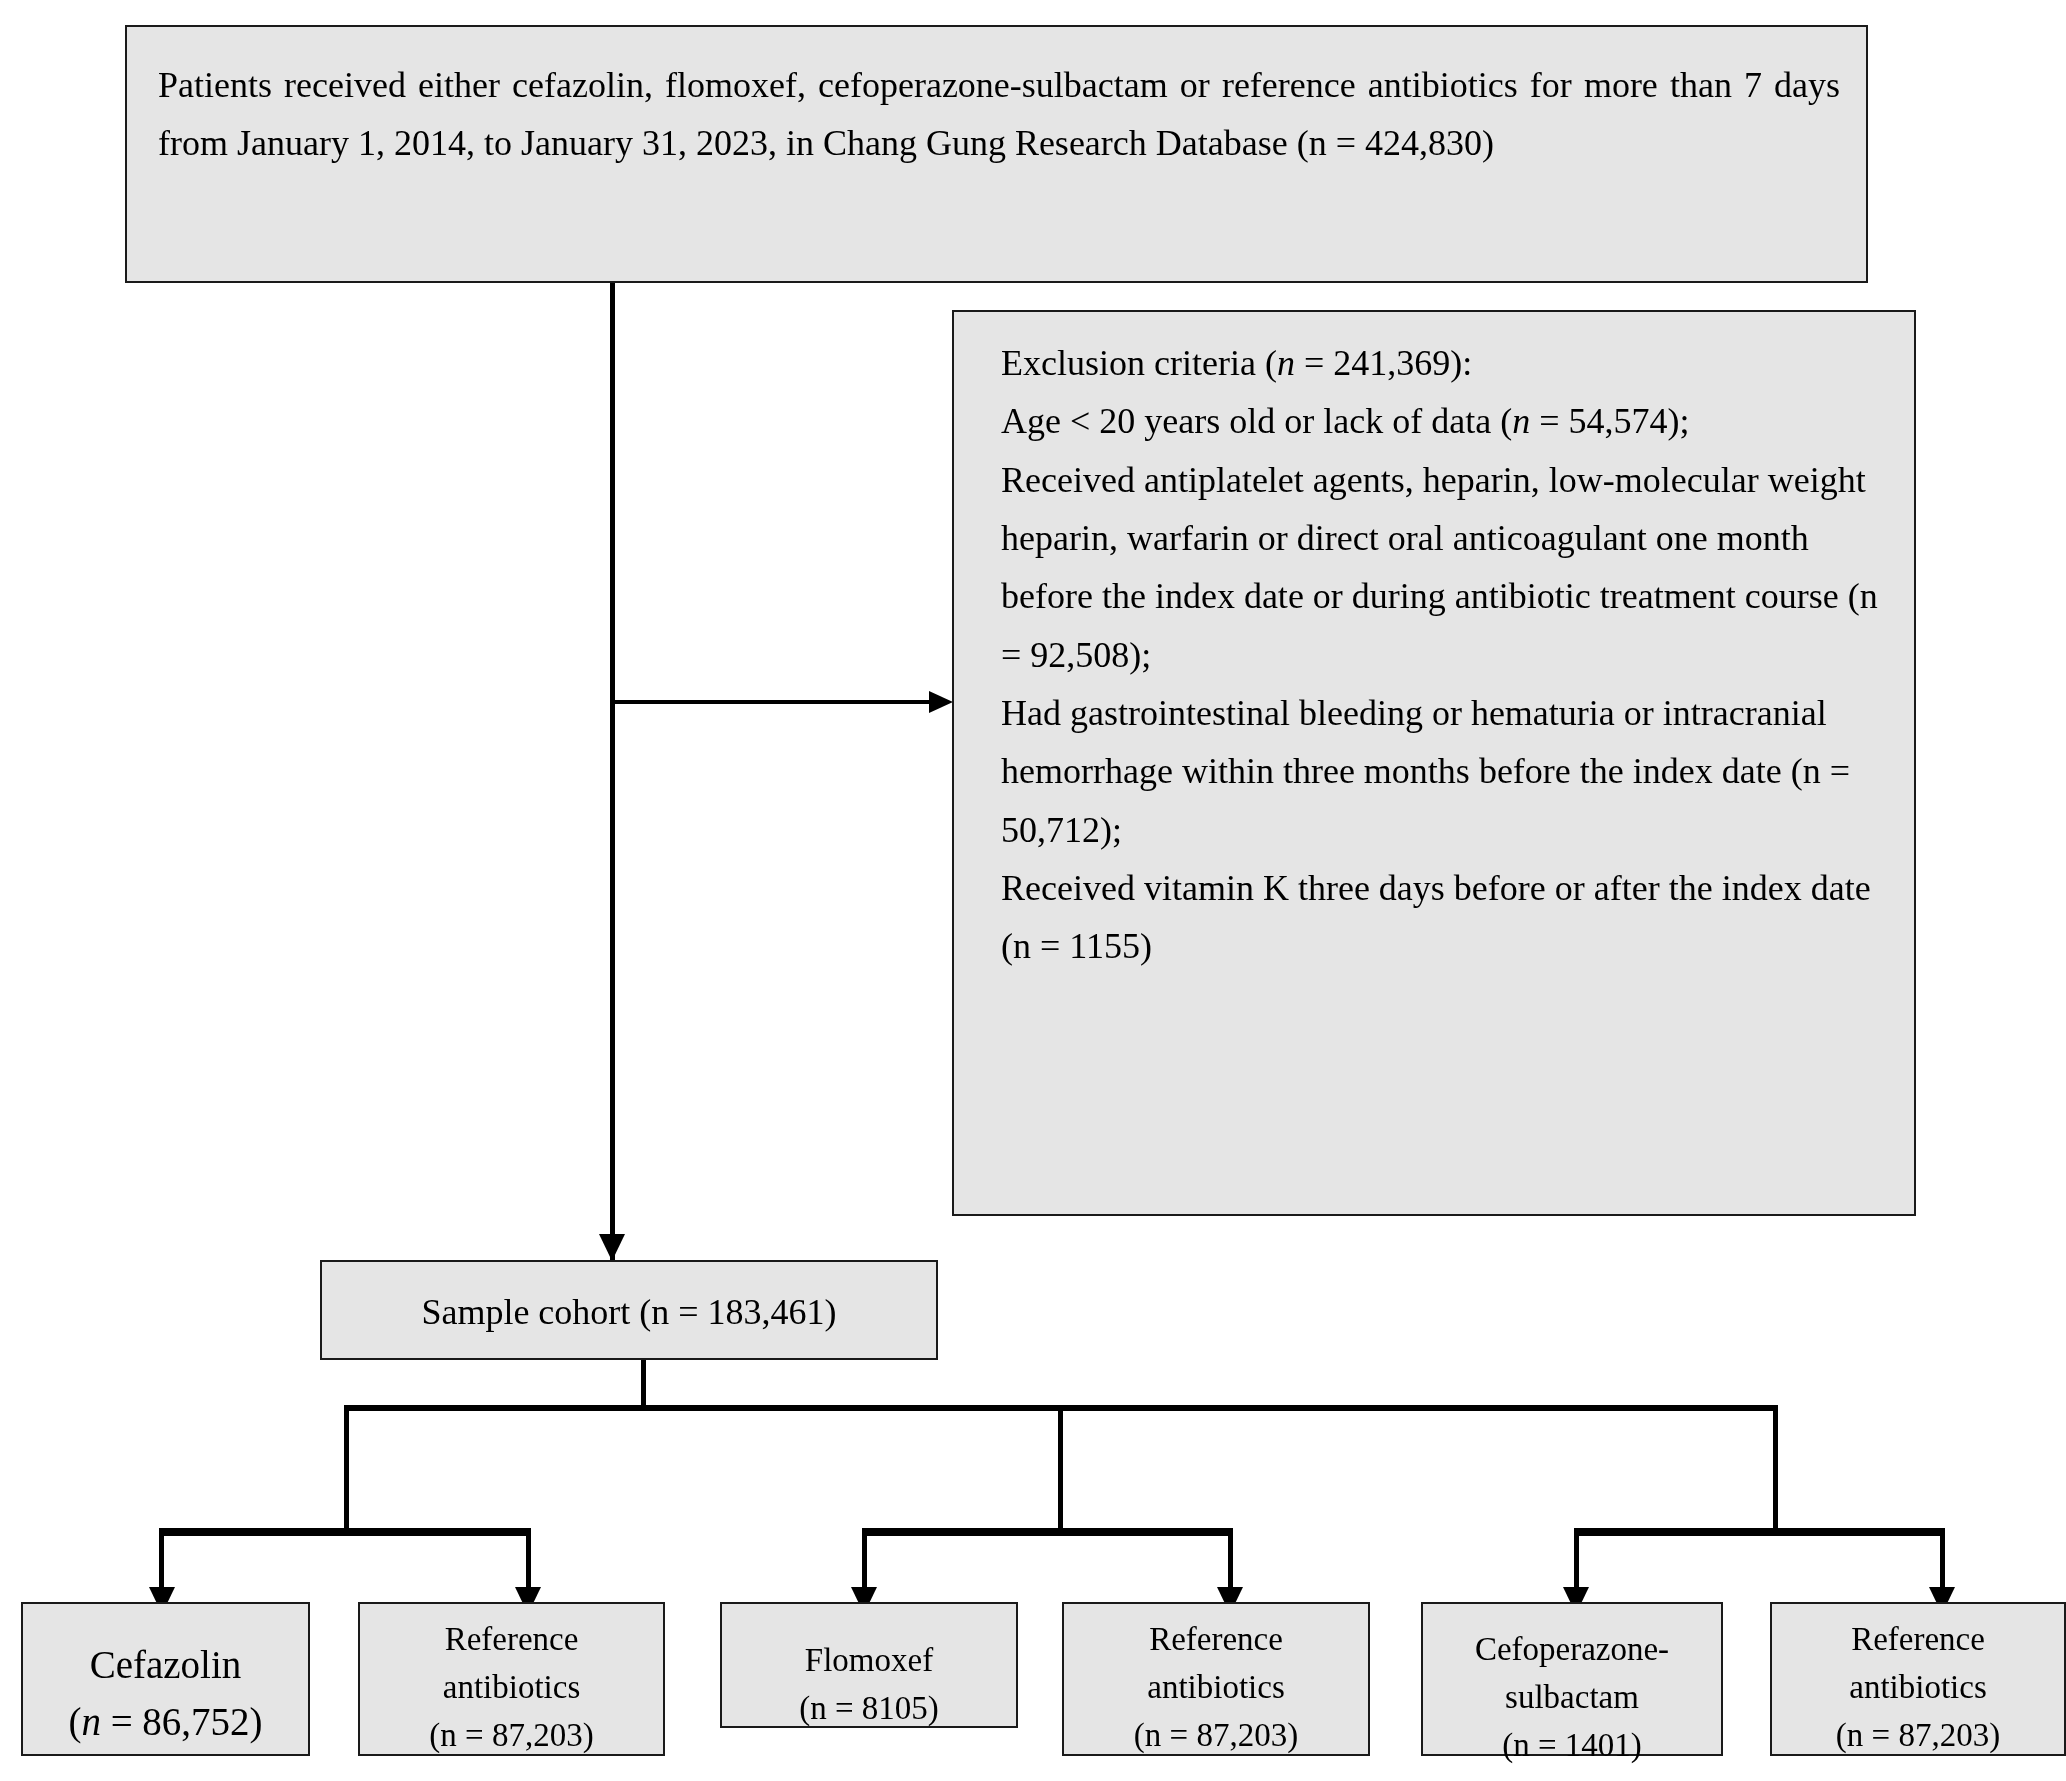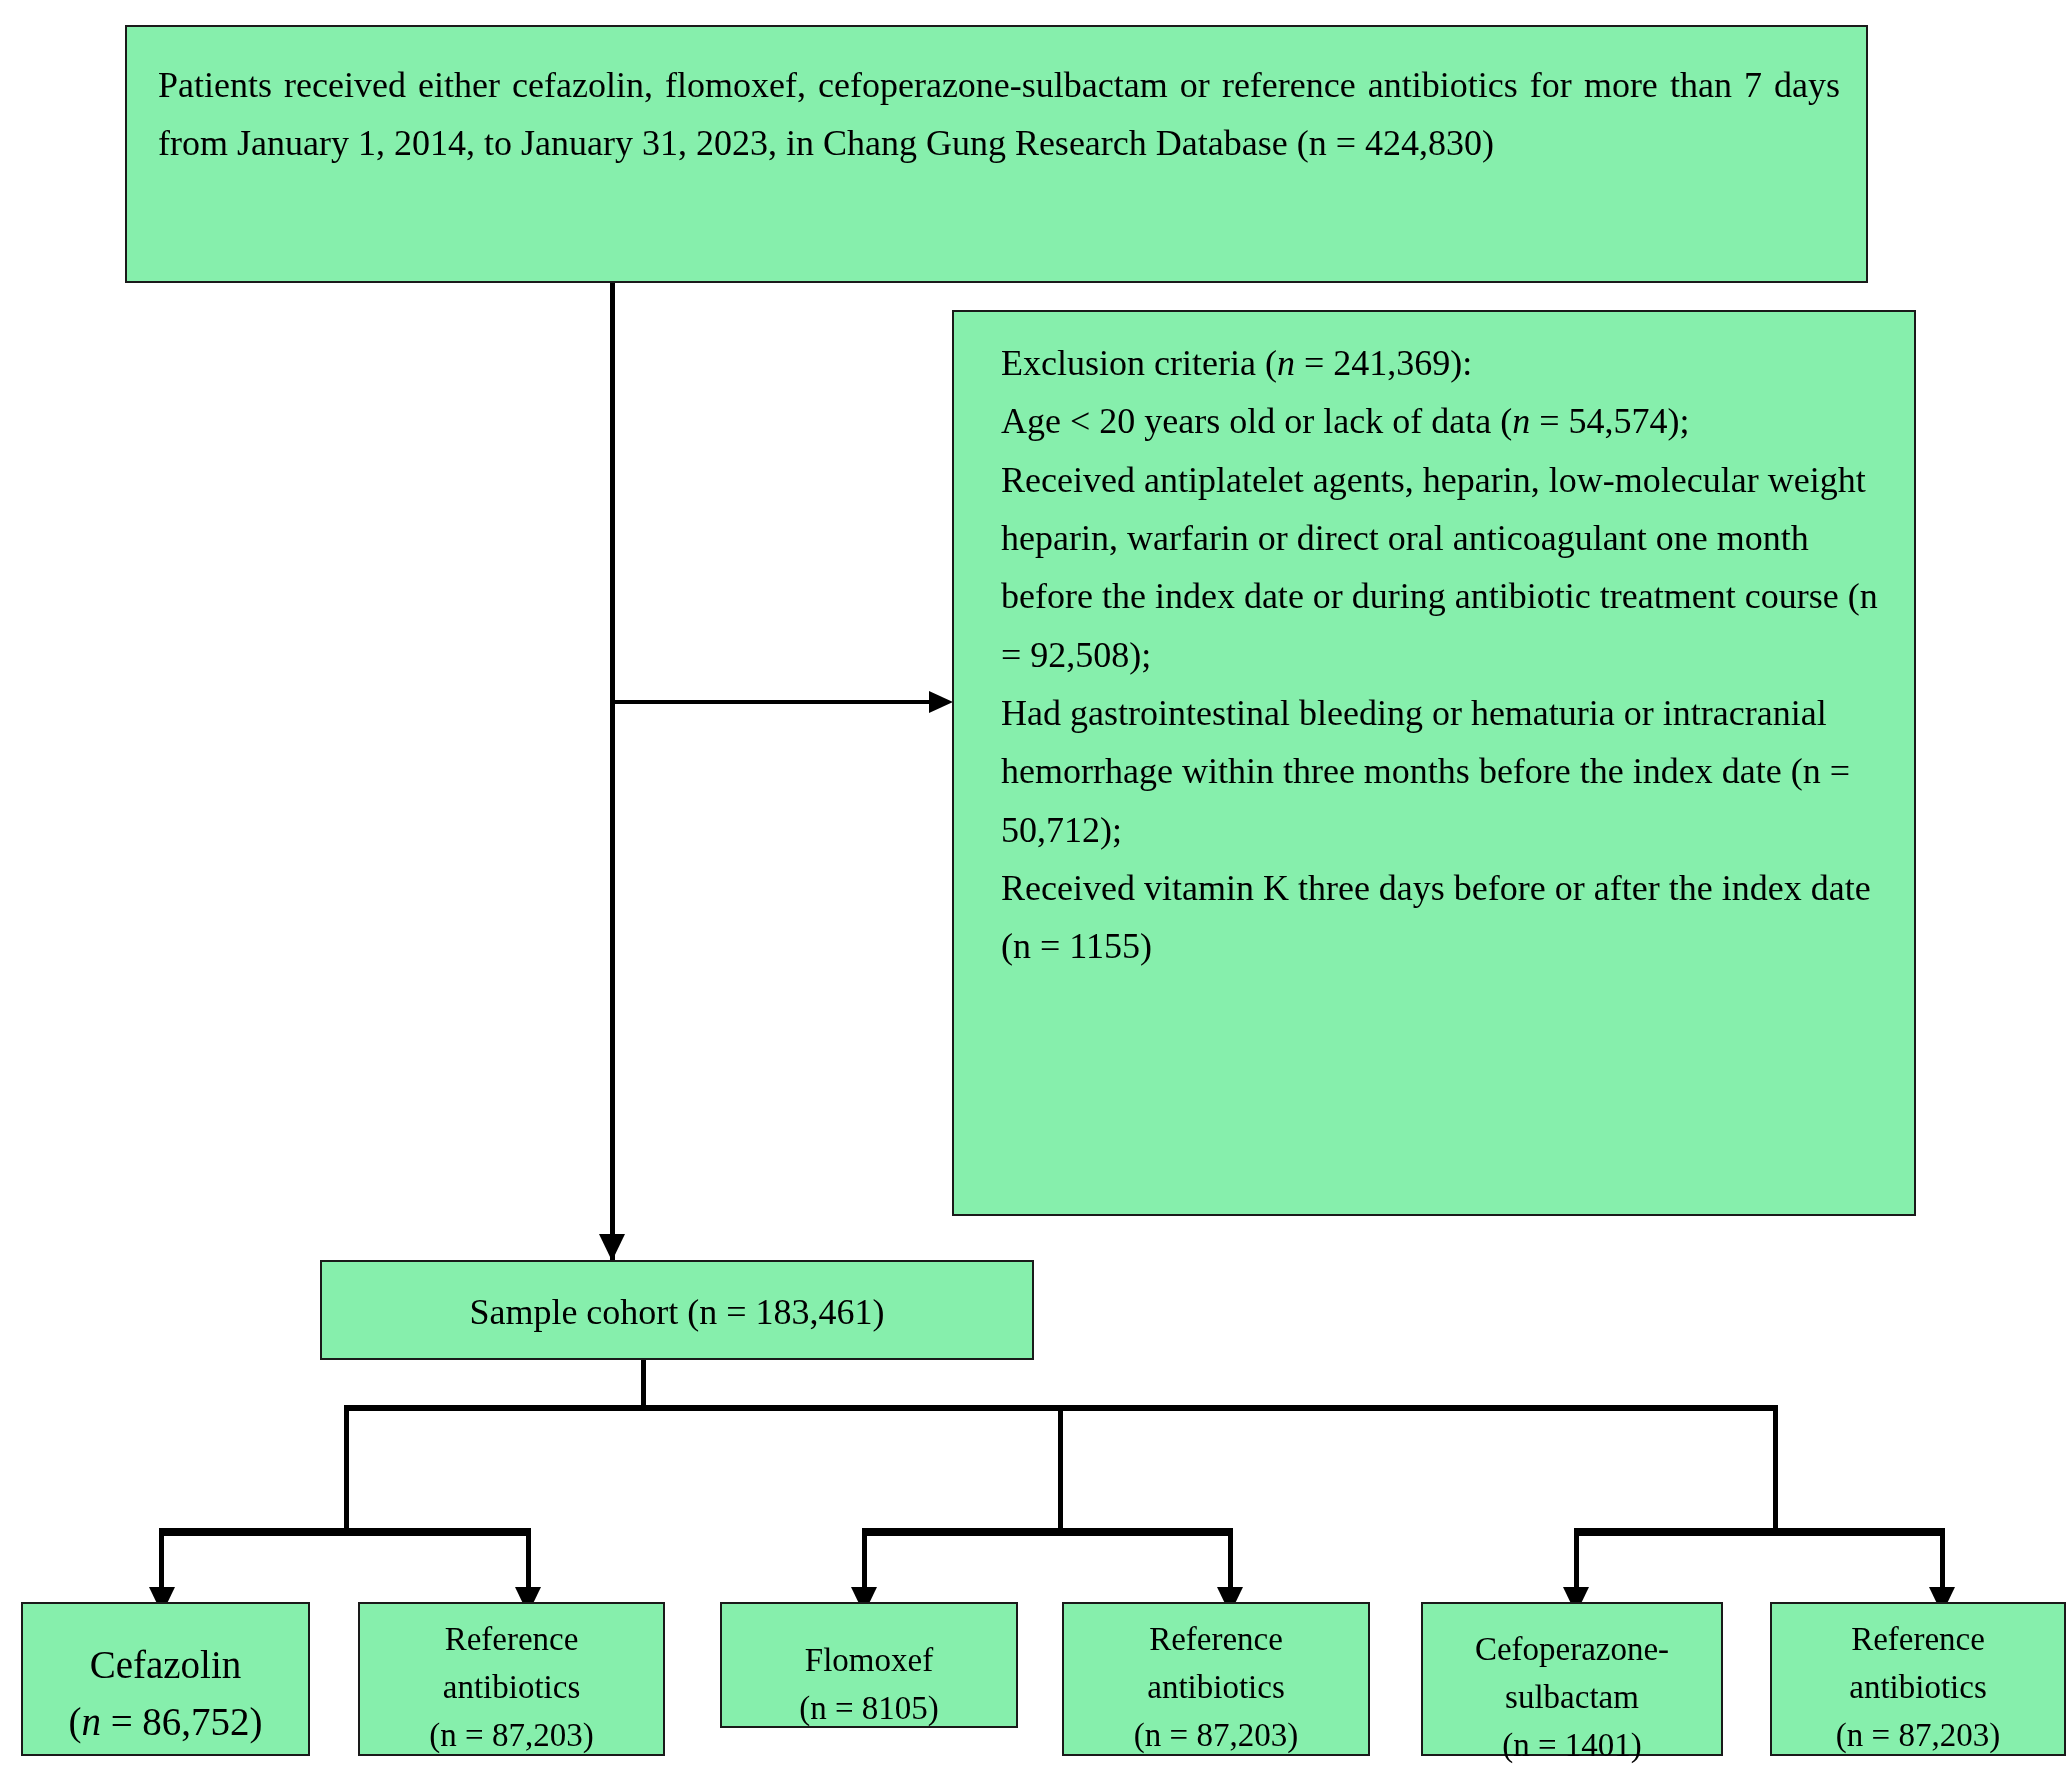--- a/index.html
+++ b/index.html
@@ -12,21 +12,21 @@
     position:relative;
     width:2066px;
     height:1781px;
     background:#ffffff;
     overflow:hidden;
   }
   .box{
     position:absolute;
     box-sizing:border-box;
     border:2px solid #1a1a1a;
-    background:#86efac;
+    background:#e5e5e5;
   }
   .boxtext{
     font-size:36px;
     line-height:1.62;
     color:#000;
   }
   .just{ text-align:justify; text-align-last:left; }
   .center{ text-align:center; }
   em.it{ font-style:italic; }
 
@@ -70,21 +70,21 @@
       <div><span id="exHeading">Exclusion criteria (<em class="it">n</em> = 241,369):</span></div>
       <div id="exList">
           <div>Age &lt; 20 years old or lack of data (<em class="it">n</em> = 54,574);</div>
           <div>Received antiplatelet agents, heparin, low-molecular weight heparin, warfarin or direct oral anticoagulant one month before the index date or during antibiotic treatment course (<span>n</span> = 92,508);</div>
           <div>Had gastrointestinal bleeding or hematuria or intracranial hemorrhage within three months before the index date (<span>n</span> = 50,712);</div>
           <div>Received vitamin K three days before or after the index date (<span>n</span> = 1155)</div>
         </div>
     </div>
   </div>
 
-  <div class="box" style="left:320px; top:1260px; width:714px; height:100px;">
+  <div class="box" style="left:320px; top:1260px; width:618px; height:100px;">
     <div class="boxtext center" style="line-height:100px; font-size:36px;">
       <span>Sample cohort (n = 183,461)</span>
     </div>
   </div>
 
   <div class="vline" style="left:641px; top:1360px; width:4.8px; height:50px;"></div>
 
   <div class="hline" style="left:344px; top:1405px; width:1434px; height:6.1px;"></div>
 
   <div class="vline" style="left:344px; top:1405px; width:4.8px; height:127px;"></div>

